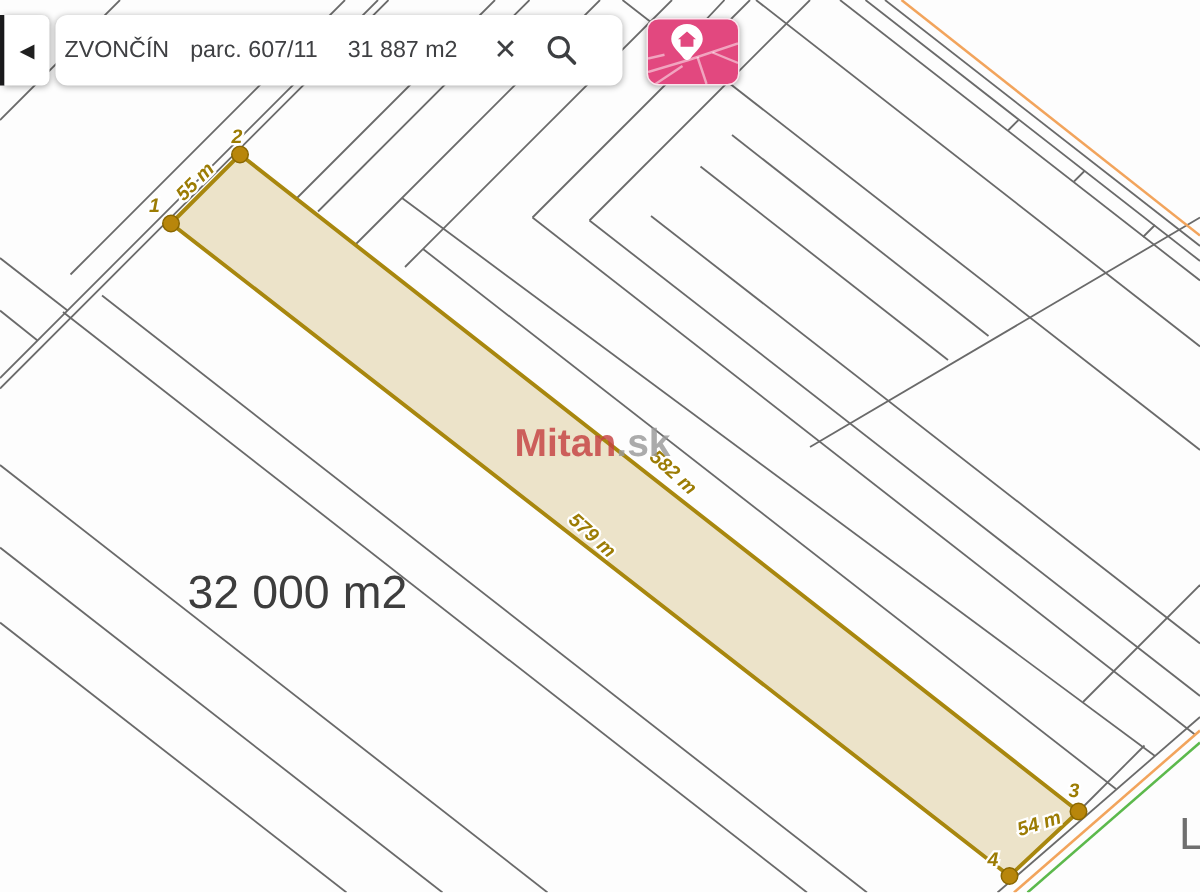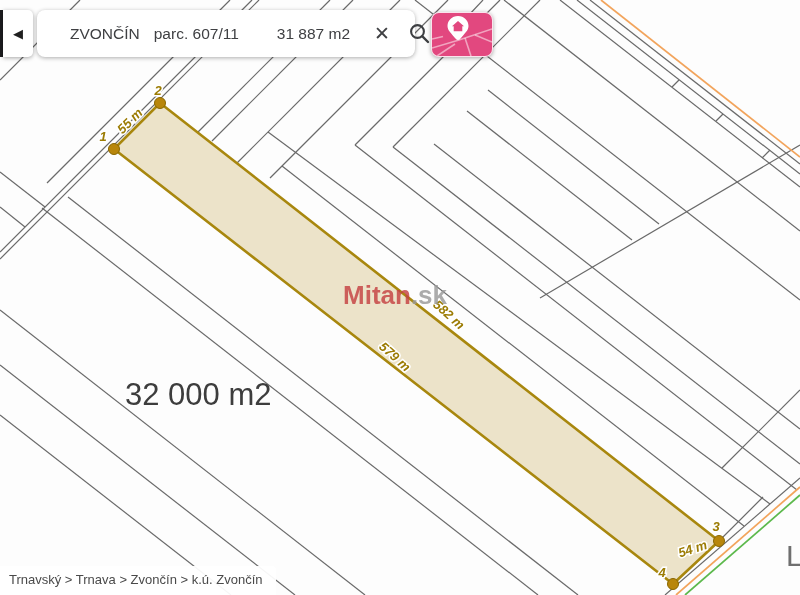--- a/index.html
+++ b/index.html
@@ -15,25 +15,25 @@
   }
   .back-btn{
     position:absolute;left:3px;top:10px;width:30px;height:47px;background:#ffffff;
     border-radius:0 5px 5px 0;box-shadow:0 1px 4px rgba(0,0,0,.35);
     display:flex;align-items:center;justify-content:center;
     font-size:13px;color:#1f1f1f;cursor:pointer;
   }
   .search-bar{
     position:absolute;left:37px;top:10px;width:378px;height:47px;background:#ffffff;
     border-radius:8px;box-shadow:0 1px 4px rgba(0,0,0,.32);
-    display:flex;align-items:center;padding:0 12px 0 33px;box-sizing:border-box;
+    display:flex;align-items:center;padding:0 12px 0 6px;box-sizing:border-box;
     font-size:15.5px;color:var(--c-text,#3f4043);white-space:nowrap;
   }
   .search-bar .seg-parcel{margin-left:14px;}
-  .search-bar .seg-area{margin-left:38px;}
+  .search-bar .seg-area{margin-left:20px;}
   .clear-btn{
     margin-left:24px;font-size:19px;line-height:1;color:var(--c-text,#3f4043);cursor:pointer;
   }
   .mag-btn{margin-left:18px;cursor:pointer;display:flex;align-items:center;}
   .map-style-btn{
     position:absolute;left:431px;top:12px;width:62px;height:45px;
     background:var(--c-pink,#e2487f);border-radius:8px;
     border:1px solid rgba(255,255,255,.85);box-sizing:border-box;
     box-shadow:0 1px 4px rgba(0,0,0,.35);cursor:pointer;overflow:hidden;
   }
@@ -176,15 +176,14 @@
         <path d="M5 43 L23 31"></path>
         <path d="M33 25 L39 43"></path>
         <path d="M43 22 L60 29"></path>
         <path d="M0 26 L11 23.5"></path>
       </g>
       <path d="M26 3 C32 3 36.5 7.5 36.5 13 C36.5 17.5 32.5 20.5 28.3 25.8 C27 27.4 25 27.4 23.7 25.8 C19.5 20.5 15.5 17.5 15.5 13 C15.5 7.5 20 3 26 3 Z" fill="#ffffff"></path>
       <path d="M26 8 L32 13.2 L30.3 13.2 L30.3 18.2 L21.7 18.2 L21.7 13.2 L20 13.2 Z" fill="#e2487f"></path>
     </svg>
   </div>
 
-  <div class="breadcrumb">Trnavský &gt; Trnava &gt; Zvončín &gt; k.ú. Zvončín</div>
 
 </div>
 
 </body></html>

